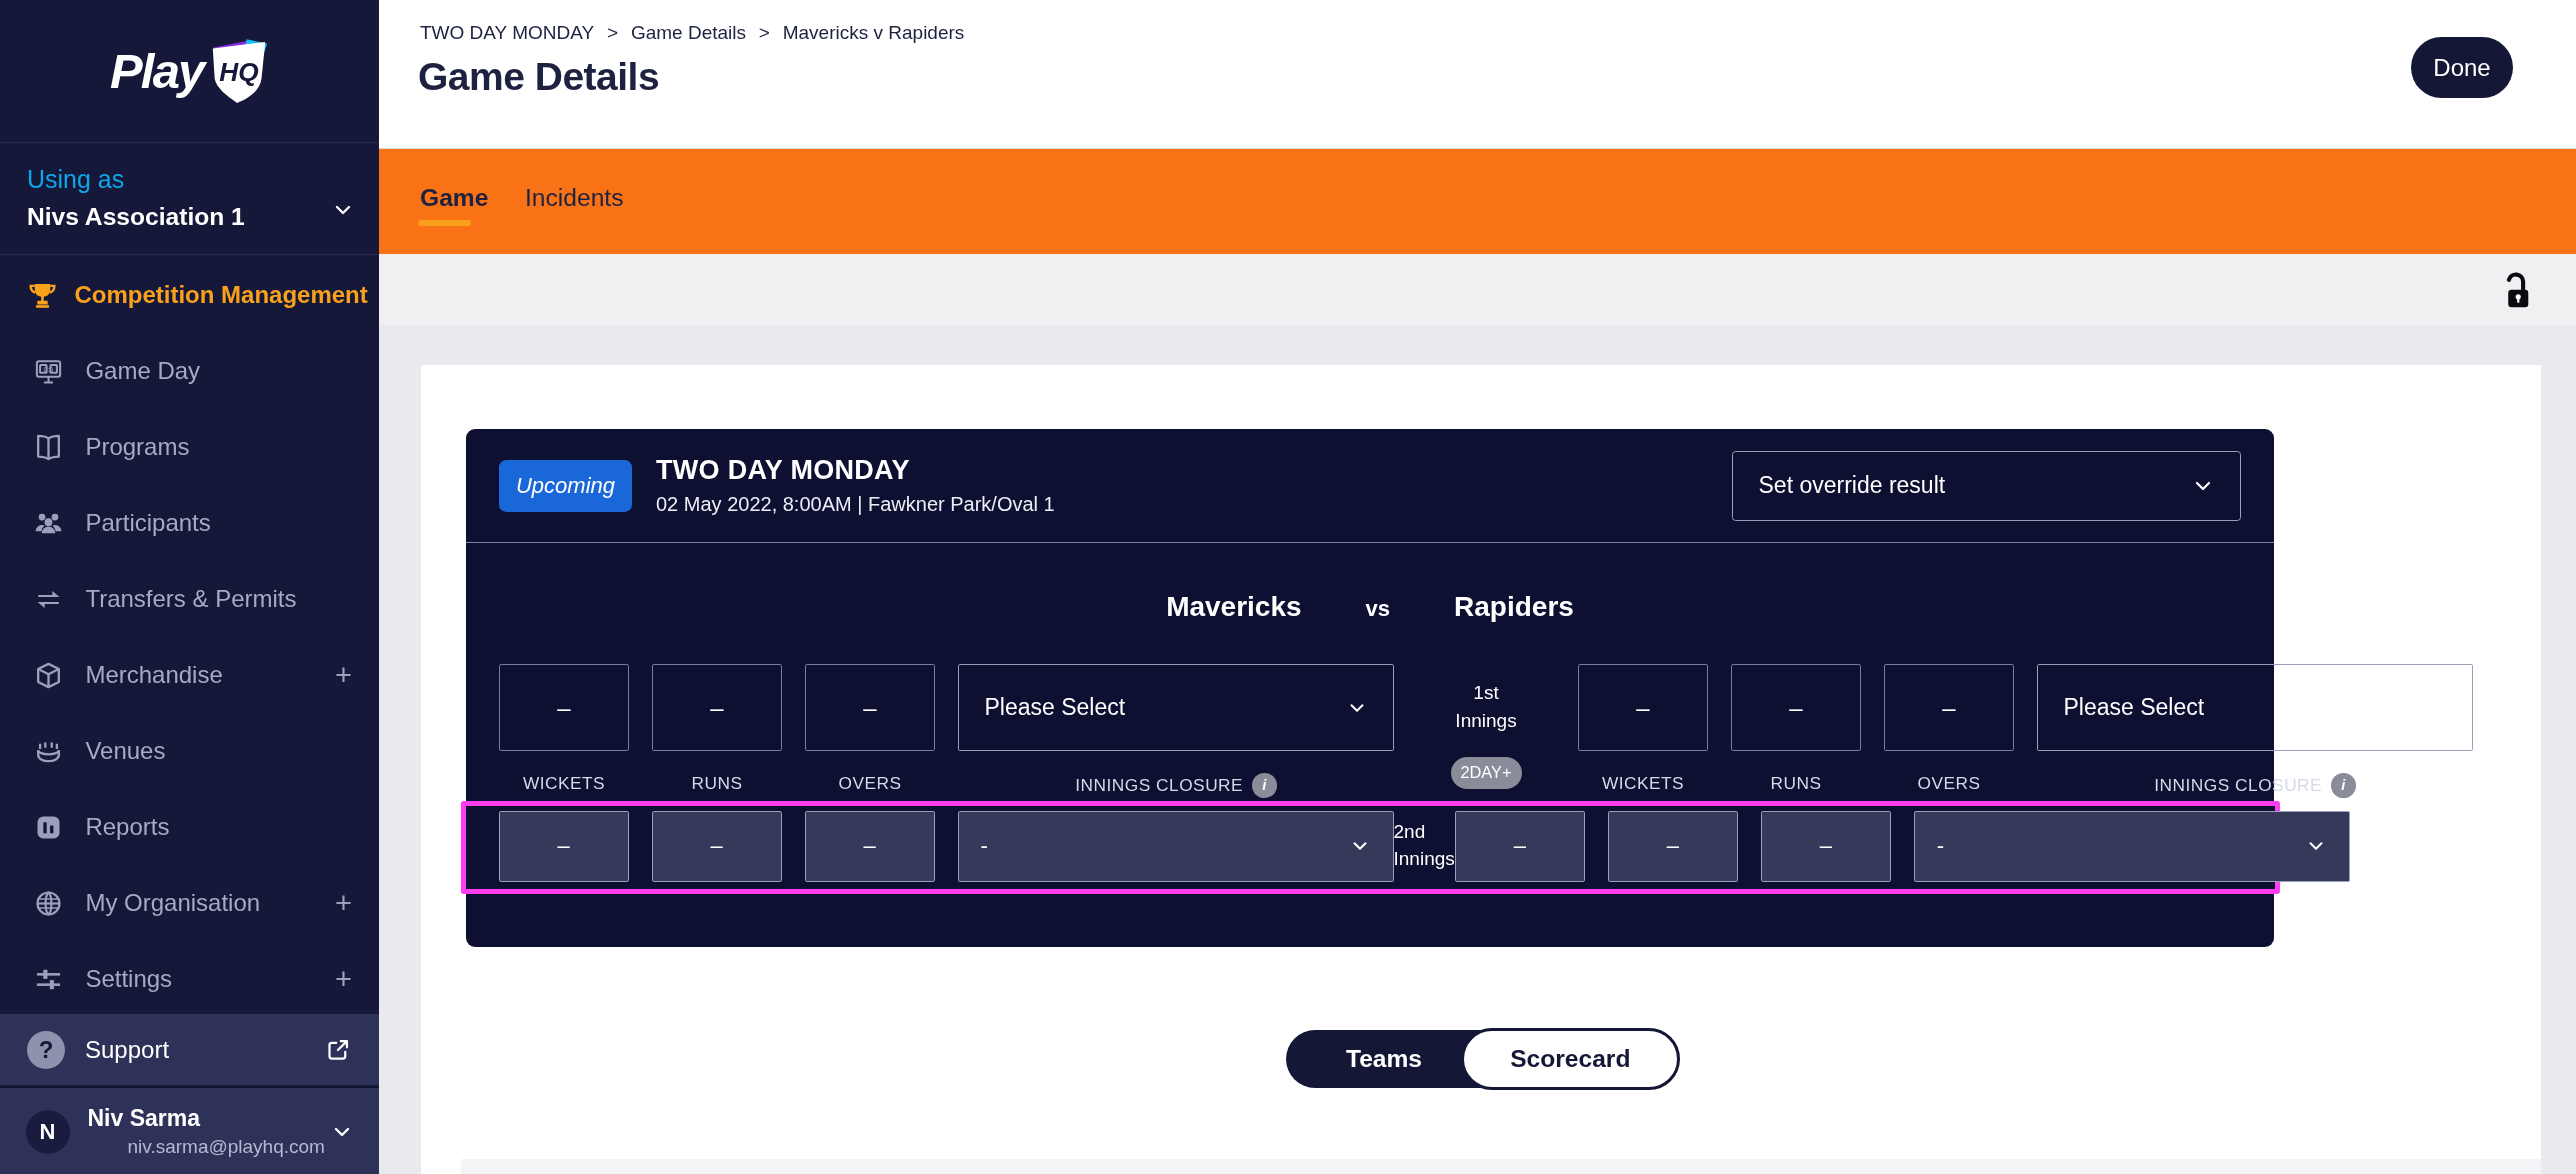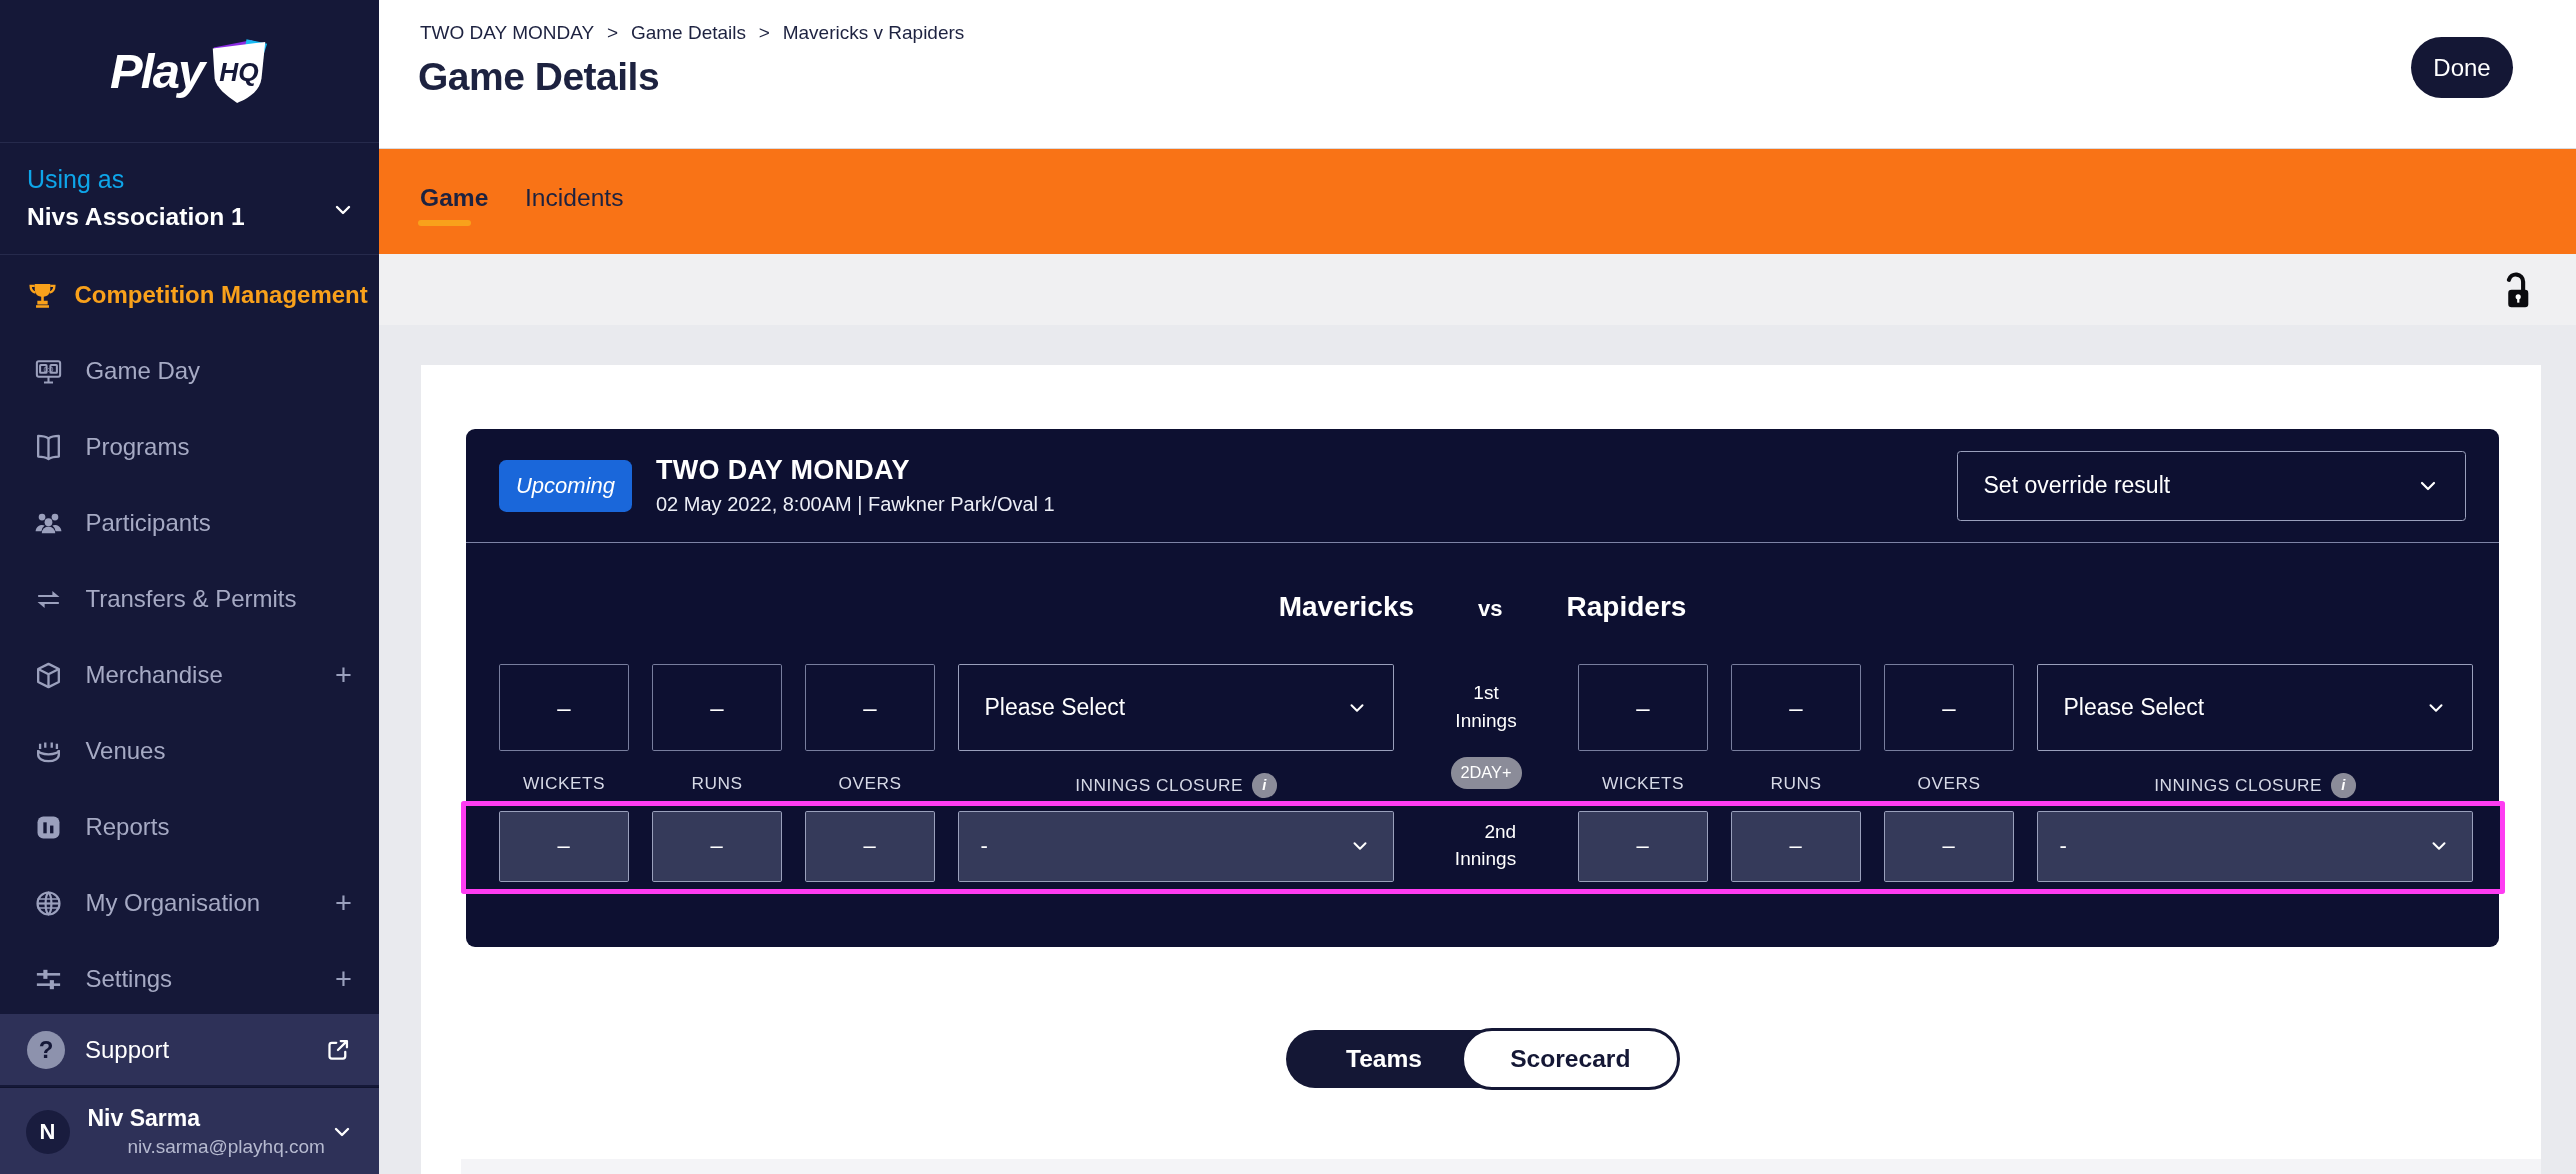--- a/index.html
+++ b/index.html
@@ -41,21 +41,21 @@
   .tab { position:absolute; top:35px; font-size:24.6px; color:#1d2240; cursor:pointer; }
   .tab.game { left:41px; font-weight:bold; }
   .tab.incidents { left:146px; }
   .tab-underline { position:absolute; left:39px; top:71px; width:53px; height:6.4px; border-radius:3.6px; background:#f9a11b; }
 
   .lock-band { position:absolute; left:379px; top:254px; right:0; height:71px; background:#f0f0f2; }
   .lock-wrap { position:absolute; right:40px; top:14.6px; cursor:pointer; }
 
   
   .panel { position:absolute; left:421px; top:365px; width:2120px; bottom:0; background:#fff; }
-  .card { position:absolute; left:45px; top:64px; width:2033px; height:518px; border-radius:9px; background:#0d1031; color:#fff; }
+  .card { position:absolute; left:45px; top:64px; width:1808px; height:518px; border-radius:9px; background:#0d1031; color:#fff; }
   .card-header { position:absolute; top:0; left:0; right:0; height:114px; border-bottom:1.8px solid #7e84a6; display:flex; align-items:center; padding:0 33px; }
   .status-badge { width:133px; height:52px; border-radius:7.3px; background:#1a67da; color:#fff; font-style:italic; font-size:22px; display:flex; align-items:center; justify-content:center; }
   .fixture-meta { margin-left:24px; }
   .fixture-title { font-size:27px; font-weight:bold; letter-spacing:0.3px; }
   .fixture-sub { font-size:20px; color:#eceef6; margin-top:6.4px; }
   .override-select { margin-left:auto; width:509px; height:70px; border:1.8px solid #9aa0bc; border-radius:3.6px; display:flex; align-items:center; justify-content:space-between; padding:0 25.5px; font-size:23px; cursor:pointer; }
   .teams-row { position:absolute; top:162px; left:0; right:0; display:flex; justify-content:center; align-items:baseline; gap:64px; }
   .team-name { font-size:28px; font-weight:bold; }
   .vs { font-size:22px; font-weight:bold; }
 
@@ -68,21 +68,21 @@
   .cell-label { margin-top:22px; font-size:17.3px; letter-spacing:0.5px; color:#d6d9e6; display:flex; align-items:center; gap:9px; }
   .info-badge { width:24.6px; height:24.6px; border-radius:50%; background:#8b8c99; color:#fff; font-size:14.6px; font-weight:bold; font-style:italic; display:flex; align-items:center; justify-content:center; cursor:pointer; }
   .center-col { width:184px; display:flex; flex-direction:column; align-items:center; }
   .innings-label { margin-top:14.6px; font-size:19px; line-height:28px; text-align:center; }
   .day-badge { margin-top:22px; width:71px; height:32px; border-radius:16.4px; background:#8b8c99; color:#fff; font-size:16.4px; display:flex; align-items:center; justify-content:center; }
 
   .row2-frame { position:absolute; top:372px; left:-5.5px; right:-5.5px; height:93px; border:5.5px solid #fe3cf2; border-radius:2.7px; background:#0d1031; }
   .row2-inner { display:flex; padding:4.6px 24.6px 0 33px; }
   .score-box2 { width:100%; height:71px; background:#353a5a; border:0.9px solid #9aa0bc; border-radius:1.8px; display:flex; align-items:center; justify-content:center; font-size:22px; cursor:text; }
   .closure-select2 { width:100%; height:71px; background:#353a5a; border:0.9px solid #9aa0bc; border-radius:1.8px; display:flex; align-items:center; justify-content:space-between; padding:0 22px; font-size:22px; cursor:pointer; }
-  .innings-label2 { margin-top:7.3px; font-size:19px; line-height:27px; text-align:right; }
+  .innings-label2 { margin-top:7.3px; font-size:19px; line-height:27px; text-align:left; }
 
   
   .view-toggle { position:absolute; left:865px; top:665px; width:392px; height:58px; border-radius:29px; background:#141735; cursor:pointer; }
   .toggle-teams { position:absolute; left:0; top:0; width:196px; height:58px; display:flex; align-items:center; justify-content:center; color:#fff; font-size:24.6px; font-weight:bold; }
   .toggle-scorecard { position:absolute; right:-1.8px; top:-1.8px; width:219px; height:62px; background:#fff; border:3.6px solid #141735; border-radius:31px; display:flex; align-items:center; justify-content:center; color:#141735; font-size:24.6px; font-weight:bold; }
 
   .bottom-strip { position:absolute; left:40px; bottom:0; width:2080px; height:16.4px; background:#f4f4f7; }
 
   svg.icn { display:block; }
 </style>

